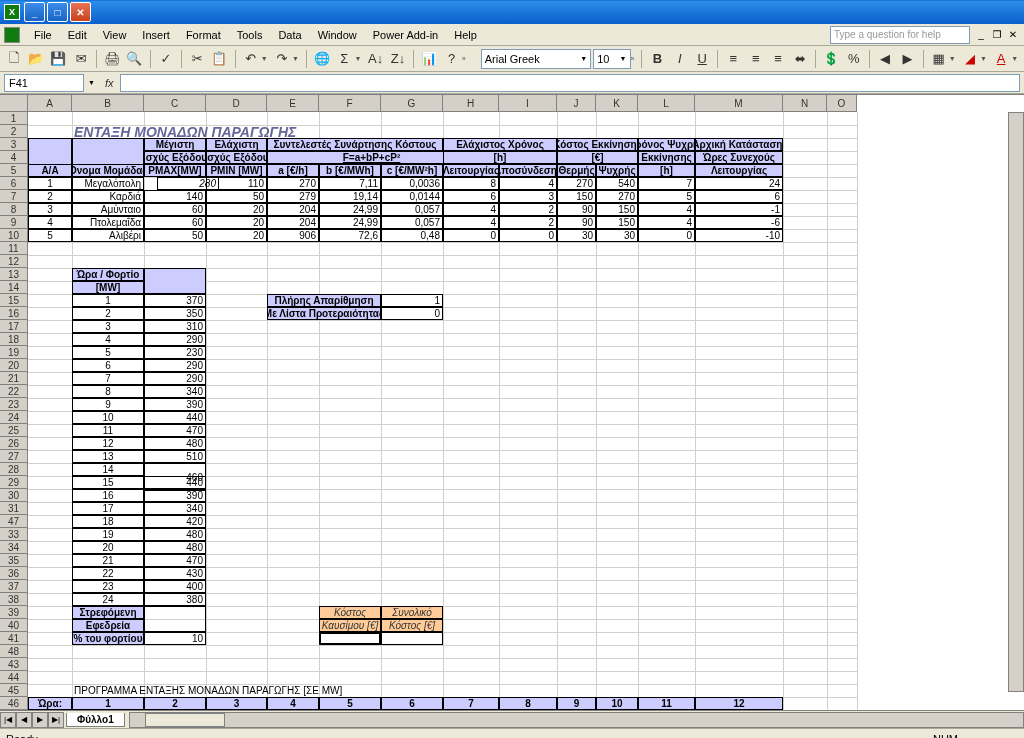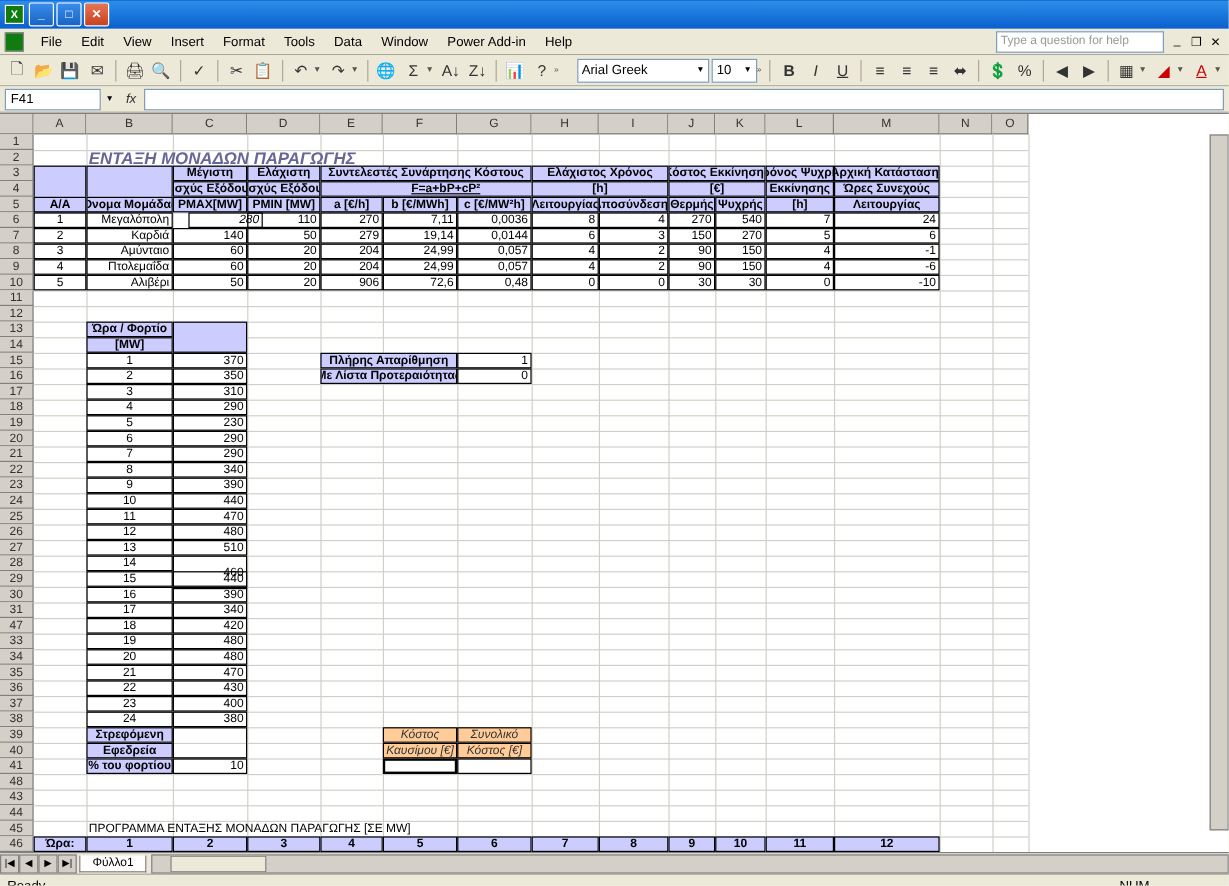--- a/index.html
+++ b/index.html
@@ -92,21 +92,21 @@
 .sheet-tabs {
   height:18px;
   background:#ece9d8;
   display:flex;
   align-items:center;
   border-top:1px solid #808080;
   font-size:10px;
 }
 .tab-nav { display:flex; }
 .tab-nav div { width:16px; height:16px; border:1px solid #808080; background:#d4d0c8; display:flex; align-items:center; justify-content:center; cursor:pointer; font-size:8px;}
-.sheet-tab { padding:1px 10px; background:#fff; border:1px solid #808080; border-top:none; font-weight:normal; margin-left:2px;}
+.sheet-tab { padding:1px 10px; background:#fff; border:1px solid #808080; border-top:none; font-weight:bold; margin-left:2px;}
 .hscroll { flex:1; height:16px; background:#d4d0c8; border:1px solid #808080; margin-left:4px; position:relative;}
 .hscroll-thumb { position:absolute; left:15px; top:0; width:80px; height:14px; background:#ece9d8; border:1px solid #808080;}
 .vscroll { position:absolute; right:0; top:17px; width:16px; height:580px; background:#d4d0c8; border:1px solid #808080;}
 .status-bar { height:20px; background:#ece9d8; border-top:1px solid #aca899; display:flex; align-items:center; padding:0 6px; font-size:11px;}
 .status-right { margin-left:auto; padding-right:60px;}
 .bold{font-weight:bold;}
 .underline{text-decoration:underline;}
 .italic{font-style:italic;}
 </style>
 </head>

